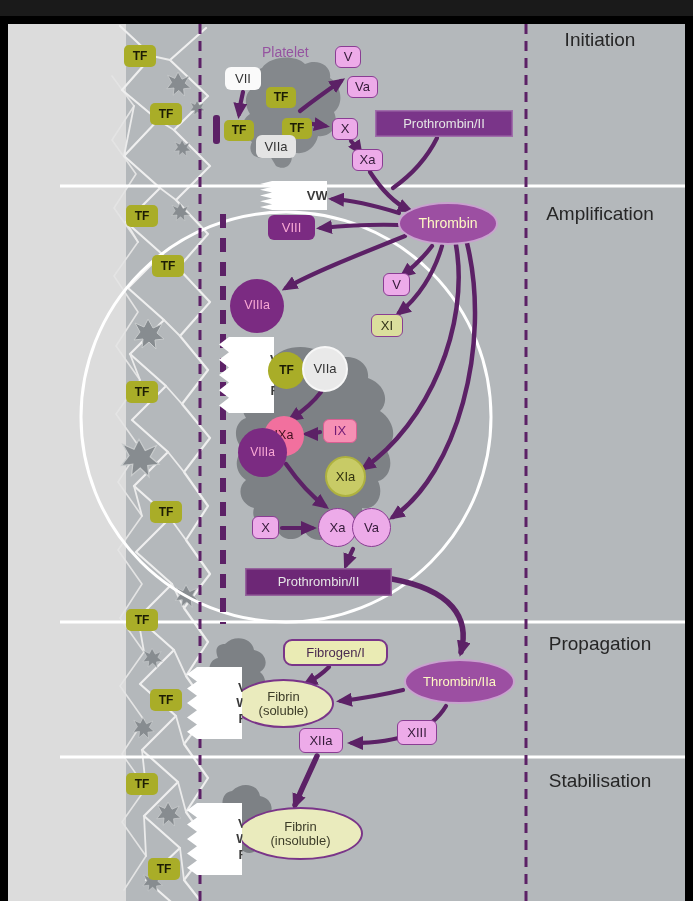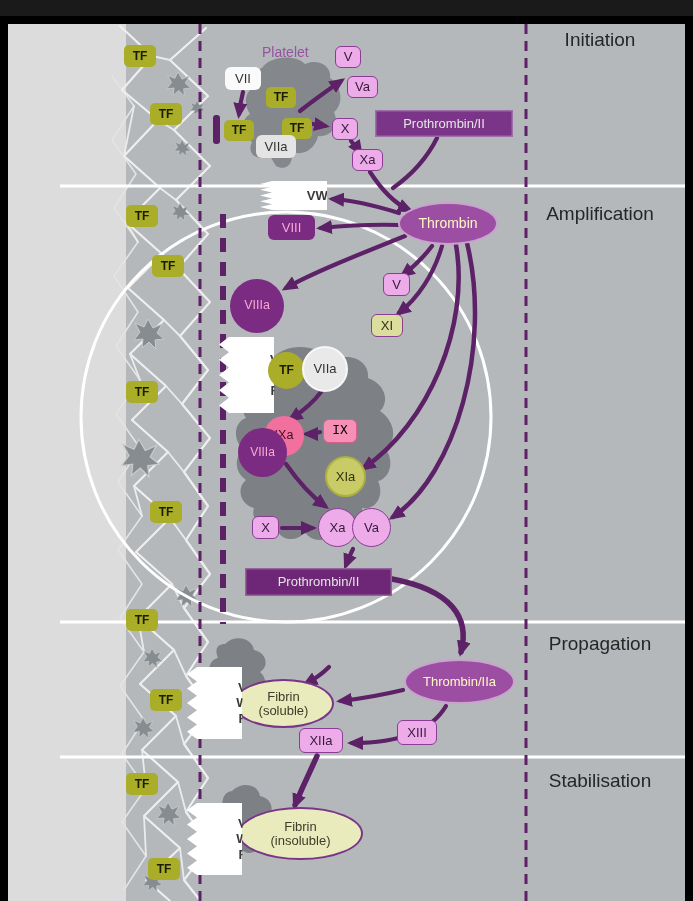--- a/index.html
+++ b/index.html
@@ -16,21 +16,21 @@
   .orchid { background:#edabe9; border:1.5px solid #8a3d93; color:#331a38; }
   .purplebox { background:#7b2b82; color:#f9a8d4; }
   .proth { background:#7a3589; color:#e5e5e5; border-radius:0;
            box-shadow: inset 0 0 0 1.5px rgba(255,255,255,.28); }
   .thromb { background:#9c4fa2; border:2.5px solid #c9a2cf; color:#fef9c3; border-radius:50%; font-size:14px; }
   .oliveb { background:#a9ad28; color:#1c1c05; font-weight:700; font-size:12px; border-radius:5px; }
   .olivecirc { background:#a9ad28; color:#1c1c05; font-weight:700; font-size:12px; }
   .olivec { background:#c8cb66; border:2px solid #aeb13f; color:#33330f; }
   .oliveL { background:#dbde9d; border:1.5px solid #8a3d93; color:#33331a; }
   .pinkc { background:#f2709e; color:#40101f; }
-  .pinkb { background:#f690b4; border:1.5px solid #d95e92; color:#000000;font-family:Liberation Mono, monospace; }
+  .pinkb { background:#f690b4; border:1.5px solid #d95e92; color:#701a75; }
   .paleell { background:#eaebbd; border:2px solid #7a3589; color:#3c3c28;
              border-radius:50%; flex-direction:column; font-size:13px; }
   .palebox { background:#eaebb4; border:2px solid #7a3589; color:#4a2a50; border-radius:9px; }
   .vwf { background:#ffffff; color:#3a3a3a; font-weight:600;
          clip-path:polygon(18% 0%,100% 0%,100% 100%,18% 100%,0% 90%,18% 80%,0% 70%,18% 60%,0% 50%,18% 40%,0% 30%,18% 20%,0% 10%);
          padding-left:8%; }
   .vwfv { flex-direction:column; font-size:13px; line-height:1.2; }
   .vwfv span { display:block; }
   .phase { position:absolute; width:180px; text-align:center; font-size:19px; color:#262626; }
   .plabel { position:absolute; color:#9553a0; font-size:14px; }
@@ -169,20 +169,21 @@
   <div class="node circ grayc" style="left:302px;top:330px;width:46px;height:46px">VIIa</div>
   <div class="node circ pinkc" style="left:264px;top:400px;width:40px;height:40px;font-size:12.5px">IXa</div>
   <div class="node rbox pinkb" style="left:323px;top:403px;width:34px;height:24px">IX</div>
   <div class="node circ purplebox" style="left:238px;top:412px;width:49px;height:49px;font-size:12px">VIIIa</div>
   <div class="node circ olivec" style="left:325px;top:440px;width:41px;height:41px">XIa</div>
   <div class="node rbox orchid" style="left:252px;top:500px;width:27px;height:23px">X</div>
   <div class="node circ orchid" style="left:318px;top:492px;width:39px;height:39px">Xa</div>
   <div class="node circ orchid" style="left:352px;top:492px;width:39px;height:39px">Va</div>
   <div class="node proth" style="left:245px;top:552px;width:147px;height:28px;background:#6d2776">Prothrombin/II</div>
 
+  <div class="node palebox" style="left:283px;top:623px;width:105px;height:27px">Fibrogen/I</div>
   <div class="node thromb" style="left:404px;top:643px;width:111px;height:45px;font-size:13px">Thrombin/IIa</div>
   <div class="node paleell" style="left:233px;top:663px;width:101px;height:49px">
     <span>Fibrin</span>
     <span>(soluble)</span>
   </div>
   <div class="node rbox orchid" style="left:299px;top:712px;width:44px;height:25px">XIIa</div>
   <div class="node rbox orchid" style="left:397px;top:704px;width:40px;height:25px">XIII</div>
   <div class="node vwf vwfv" style="left:187px;top:651px;width:32px;height:72px">
     <span>V</span>
     <span>W</span>

